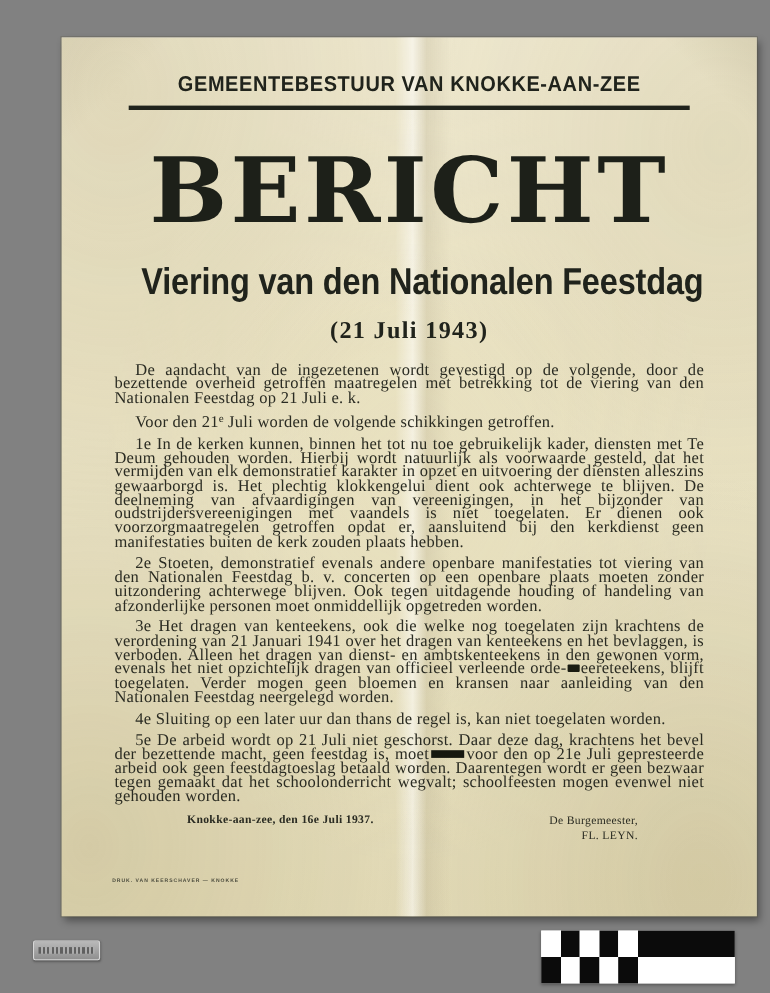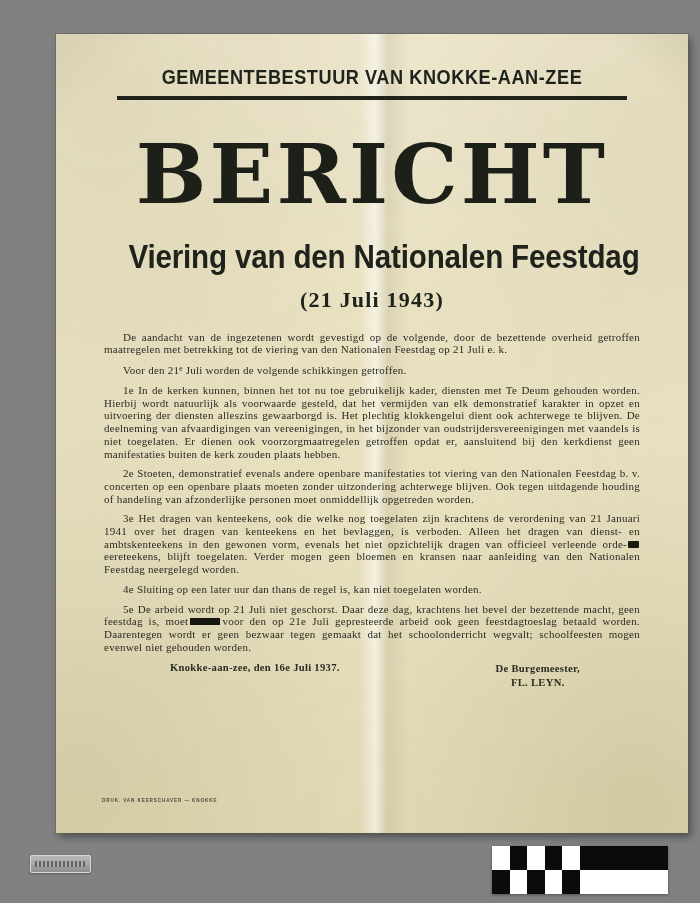--- a/index.html
+++ b/index.html
@@ -95,21 +95,21 @@
     font-weight:bold;
     font-size:22px;
     letter-spacing:1.2px;
     color:#20231c;
   }
 
   
   .body{
     margin-top:18px;
     color:#2a2b22;
-    font-size:11px;
+    font-size:15px;
     line-height:12.7px;
     text-align:justify;
     text-justify:inter-word;
     letter-spacing:.25px;
     padding:0 12px;
   }
   .body p{margin:0 0 7px 0;text-indent:19px;}
   sup{font-size:.68em;vertical-align:.42em;letter-spacing:0;}
 
   .redaction{
@@ -138,22 +138,22 @@
     font-size:10.6px;
     color:#2a2b22;
     letter-spacing:.3px;
   }
   .place-date{
     position:absolute;left:78px;top:0;
     font-weight:bold;
   }
   .signature{
     position:absolute;right:72px;top:0;
-    text-align:center;
-    font-weight:bold;
+    text-align:right;
+    font-weight:normal;
     line-height:14px;
   }
 
   .imprint{
     position:absolute;
     left:46px;bottom:30px;
     font-size:4.6px;
     letter-spacing:.9px;
     color:#4a4a3c;
     font-family:"Liberation Sans",sans-serif;

